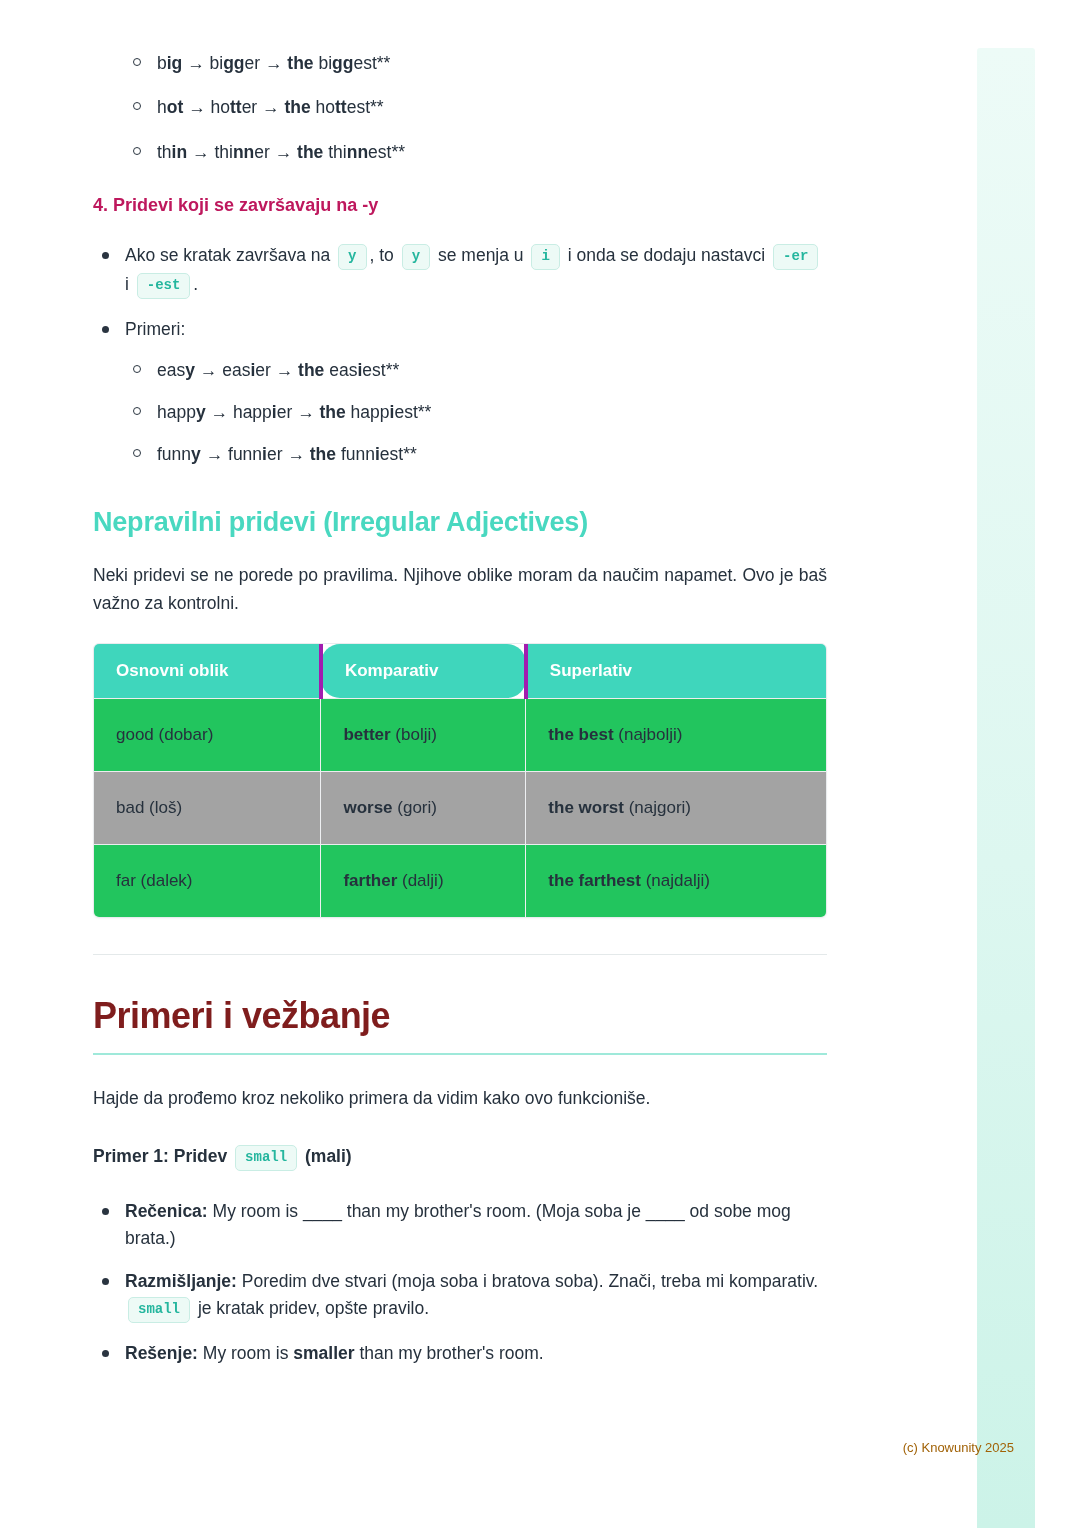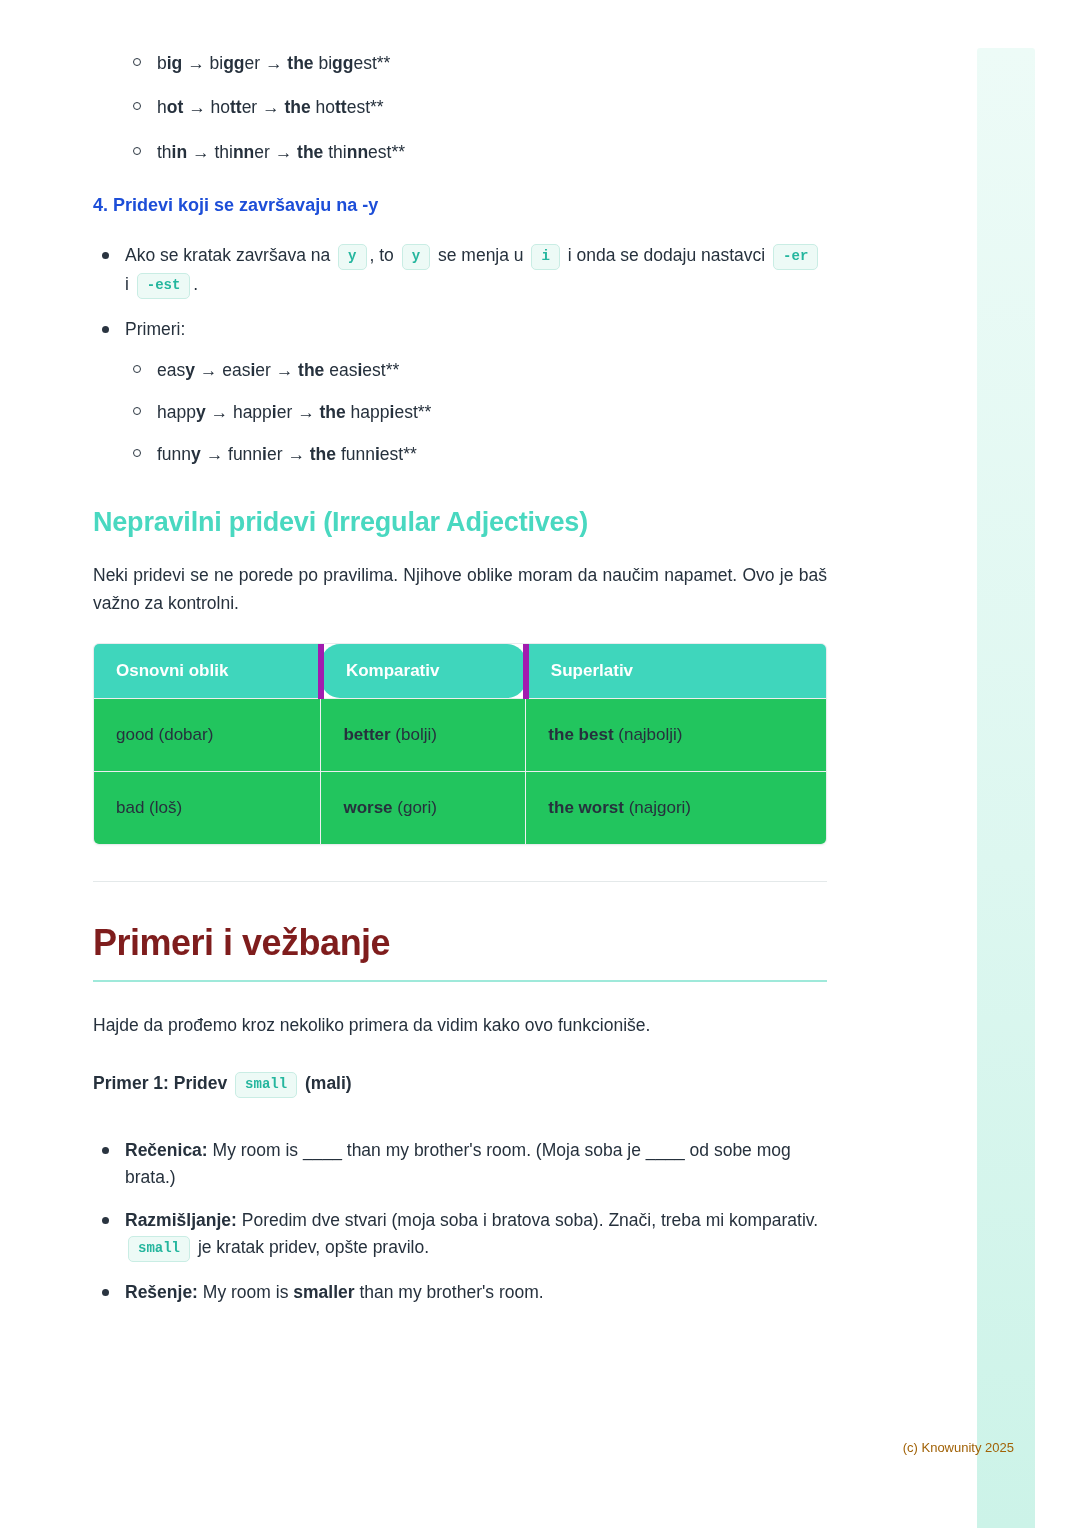--- a/index.html
+++ b/index.html
@@ -17,44 +17,44 @@
   .justify{text-align:justify;}
   ul{list-style:none;margin:0;padding:0;}
   .circle-list.outer > li{position:relative;padding-left:64px;margin-bottom:18px;font-size:17.5px;line-height:1.5;}
   .circle-list.outer > li > .ring{left:40px;}
   .circle-list.inner > li{position:relative;padding-left:32px;margin-bottom:16px;font-size:17.5px;line-height:1.5;}
   .circle-list.inner > li > .ring{left:8px;}
   .ring{position:absolute;top:8px;width:8px;height:8px;border:1.5px solid #2c3742;border-radius:50%;box-sizing:border-box;}
   .disc-list > li{position:relative;padding-left:32px;margin-bottom:16px;font-size:17.5px;line-height:1.55;}
   .dot{position:absolute;left:9px;top:10px;width:7px;height:7px;background:#2a3440;border-radius:50%;}
   .nested{margin-top:14px;}
-  .h4{font-size:18px;font-weight:700;color:#1d4ed8;margin:30px 0 26px;}
+  .h4{font-size:18px;font-weight:700;color:#be185d;margin:30px 0 26px;}
   .h2{font-size:27px;font-weight:700;color:#49d8c0;margin:40px 0 24px;letter-spacing:-0.2px;}
   .h1{font-size:36px;font-weight:800;color:#7f1d1d;margin:40px 0 0;letter-spacing:-0.5px;}
   .h1-rule{height:2px;background:#9fe9da;margin-top:16px;}
   .divider{height:1px;background:#e4e9ea;margin-top:36px;}
   .practice-intro{margin-top:30px;}
   .example-title{margin-top:34px;font-size:17.5px;font-weight:700;}
-  .practice-list{margin-top:38px;}
+  .practice-list{margin-top:26px;}
   .chip{
     display:inline-block;font-family:"Liberation Mono","DejaVu Sans Mono",monospace;
     font-size:14px;line-height:1.35;color:#25b69e;background:#edfaf6;
     border:1px solid #c9ede4;border-radius:5px;padding:2px 9px 3px;margin:0 3px;
     position:relative;top:-1px;font-weight:700;
   }
   .table-wrap{margin-top:26px;border:1px solid #e9ecee;border-radius:6px;overflow:hidden;box-shadow:0 1px 2px rgba(20,40,40,0.04);}
   table{width:100%;border-collapse:collapse;font-size:17px;}
-  thead th{background:#3fd6bc;color:#ffffff;font-weight:700;text-align:left;padding:17px 22px;border-right:6px solid #a21caf;}
+  thead th{background:#3fd6bc;color:#ffffff;font-weight:700;text-align:left;padding:17px 22px;border-right:4px solid #a21caf;}
   thead th:last-child{border-right:none;}
   thead th:nth-child(1){width:31%;}
   thead th:nth-child(2){width:28%;border-radius:19px;}
   thead th:nth-child(3){width:41%;}
   tbody td{padding:26px 22px;border-top:1px solid #eceef0;border-right:1px solid #eef0f2;background:#22c55e;}
   tbody td:last-child{border-right:none;}
-  tbody tr:nth-child(2) td{background:#22c55e;}
+  tbody tr:nth-child(2) td{background:#a3a3a3;}
   .footer{position:absolute;top:1440px;right:66px;font-size:13px;color:#a16207;z-index:2;}
   strong{font-weight:700;}
 </style>
 </head>
 <body>
 
 <div class="page">
   <div class="side-strip"></div>
 
   <div class="content">
@@ -118,20 +118,25 @@
           <tr>
             <td><span>good (dobar)</span></td>
             <td><strong>better</strong><span> (bolji)</span></td>
             <td><strong>the best</strong><span> (najbolji)</span></td>
           </tr>
           <tr>
             <td><span>bad (loš)</span></td>
             <td><strong>worse</strong><span> (gori)</span></td>
             <td><strong>the worst</strong><span> (najgori)</span></td>
           </tr>
+          <tr>
+            <td><span>far (dalek)</span></td>
+            <td><strong>farther</strong><span> (dalji)</span></td>
+            <td><strong>the farthest</strong><span> (najdalji)</span></td>
+          </tr>
         </tbody>
       </table>
     </div>
 
     <div class="divider"></div>
 
     <div class="h1">Primeri i vežbanje</div>
     <div class="h1-rule"></div>
 
     <p class="para practice-intro">Hajde da prođemo kroz nekoliko primera da vidim kako ovo funkcioniše.</p>

